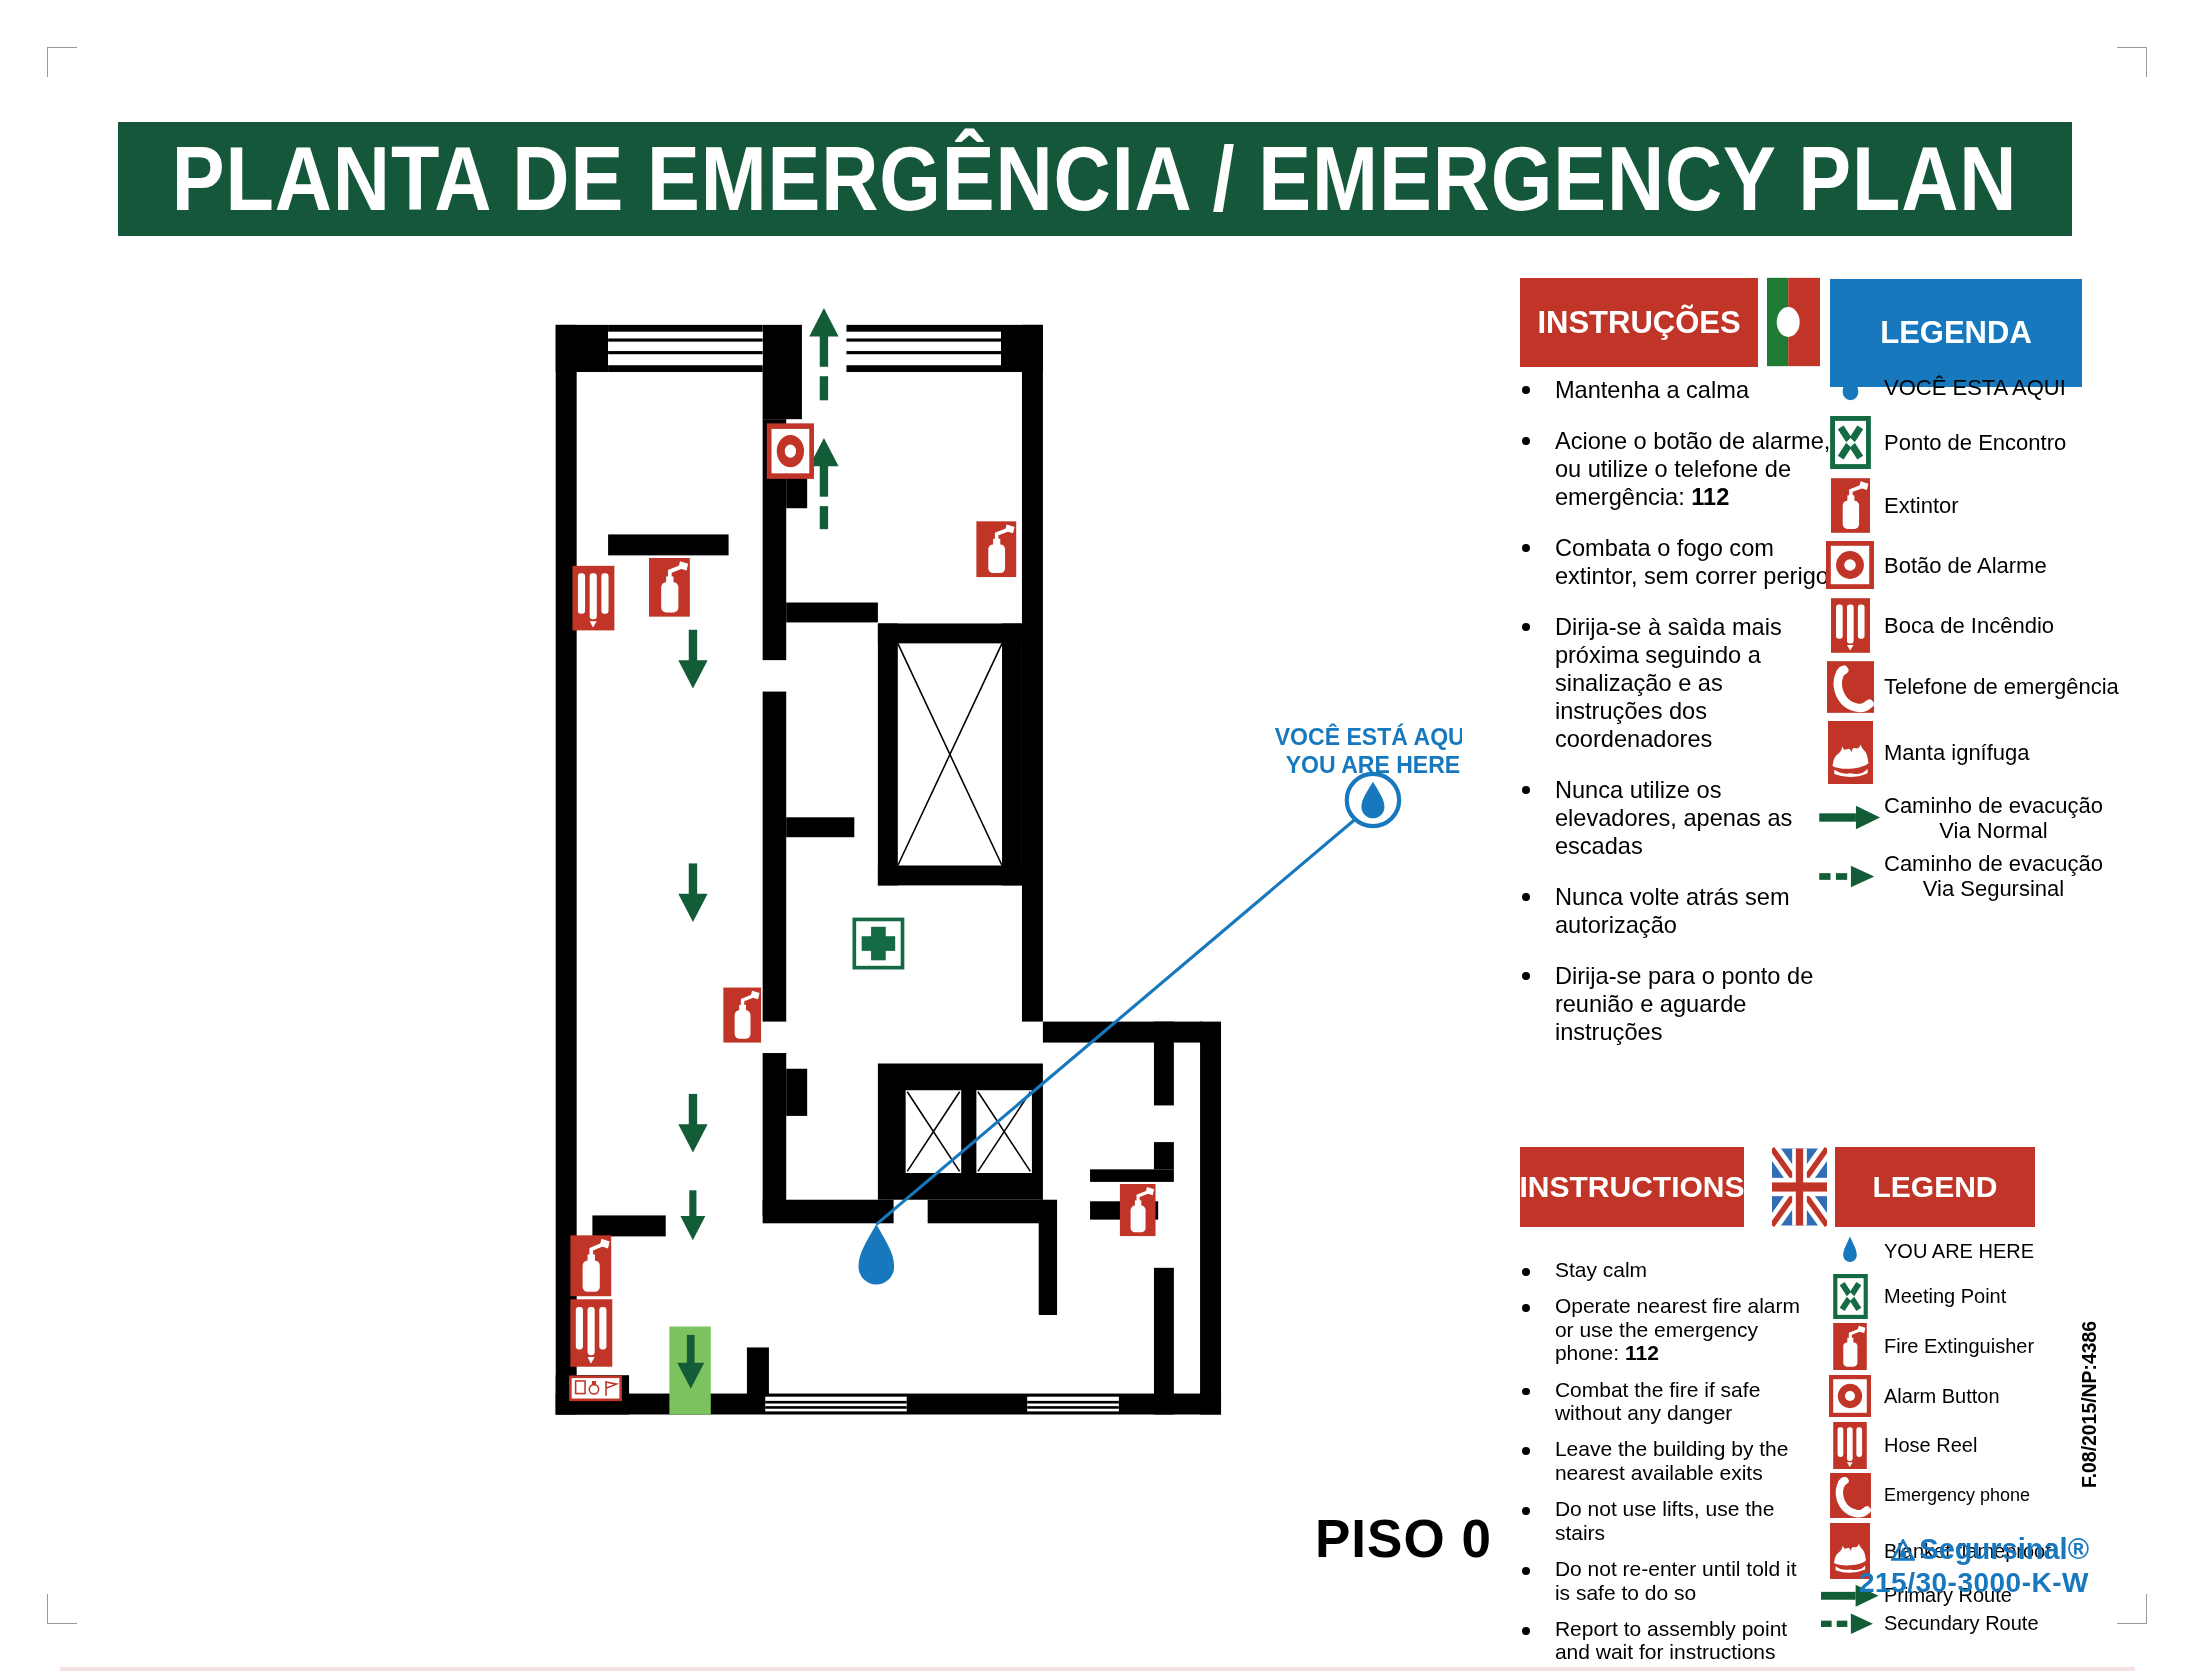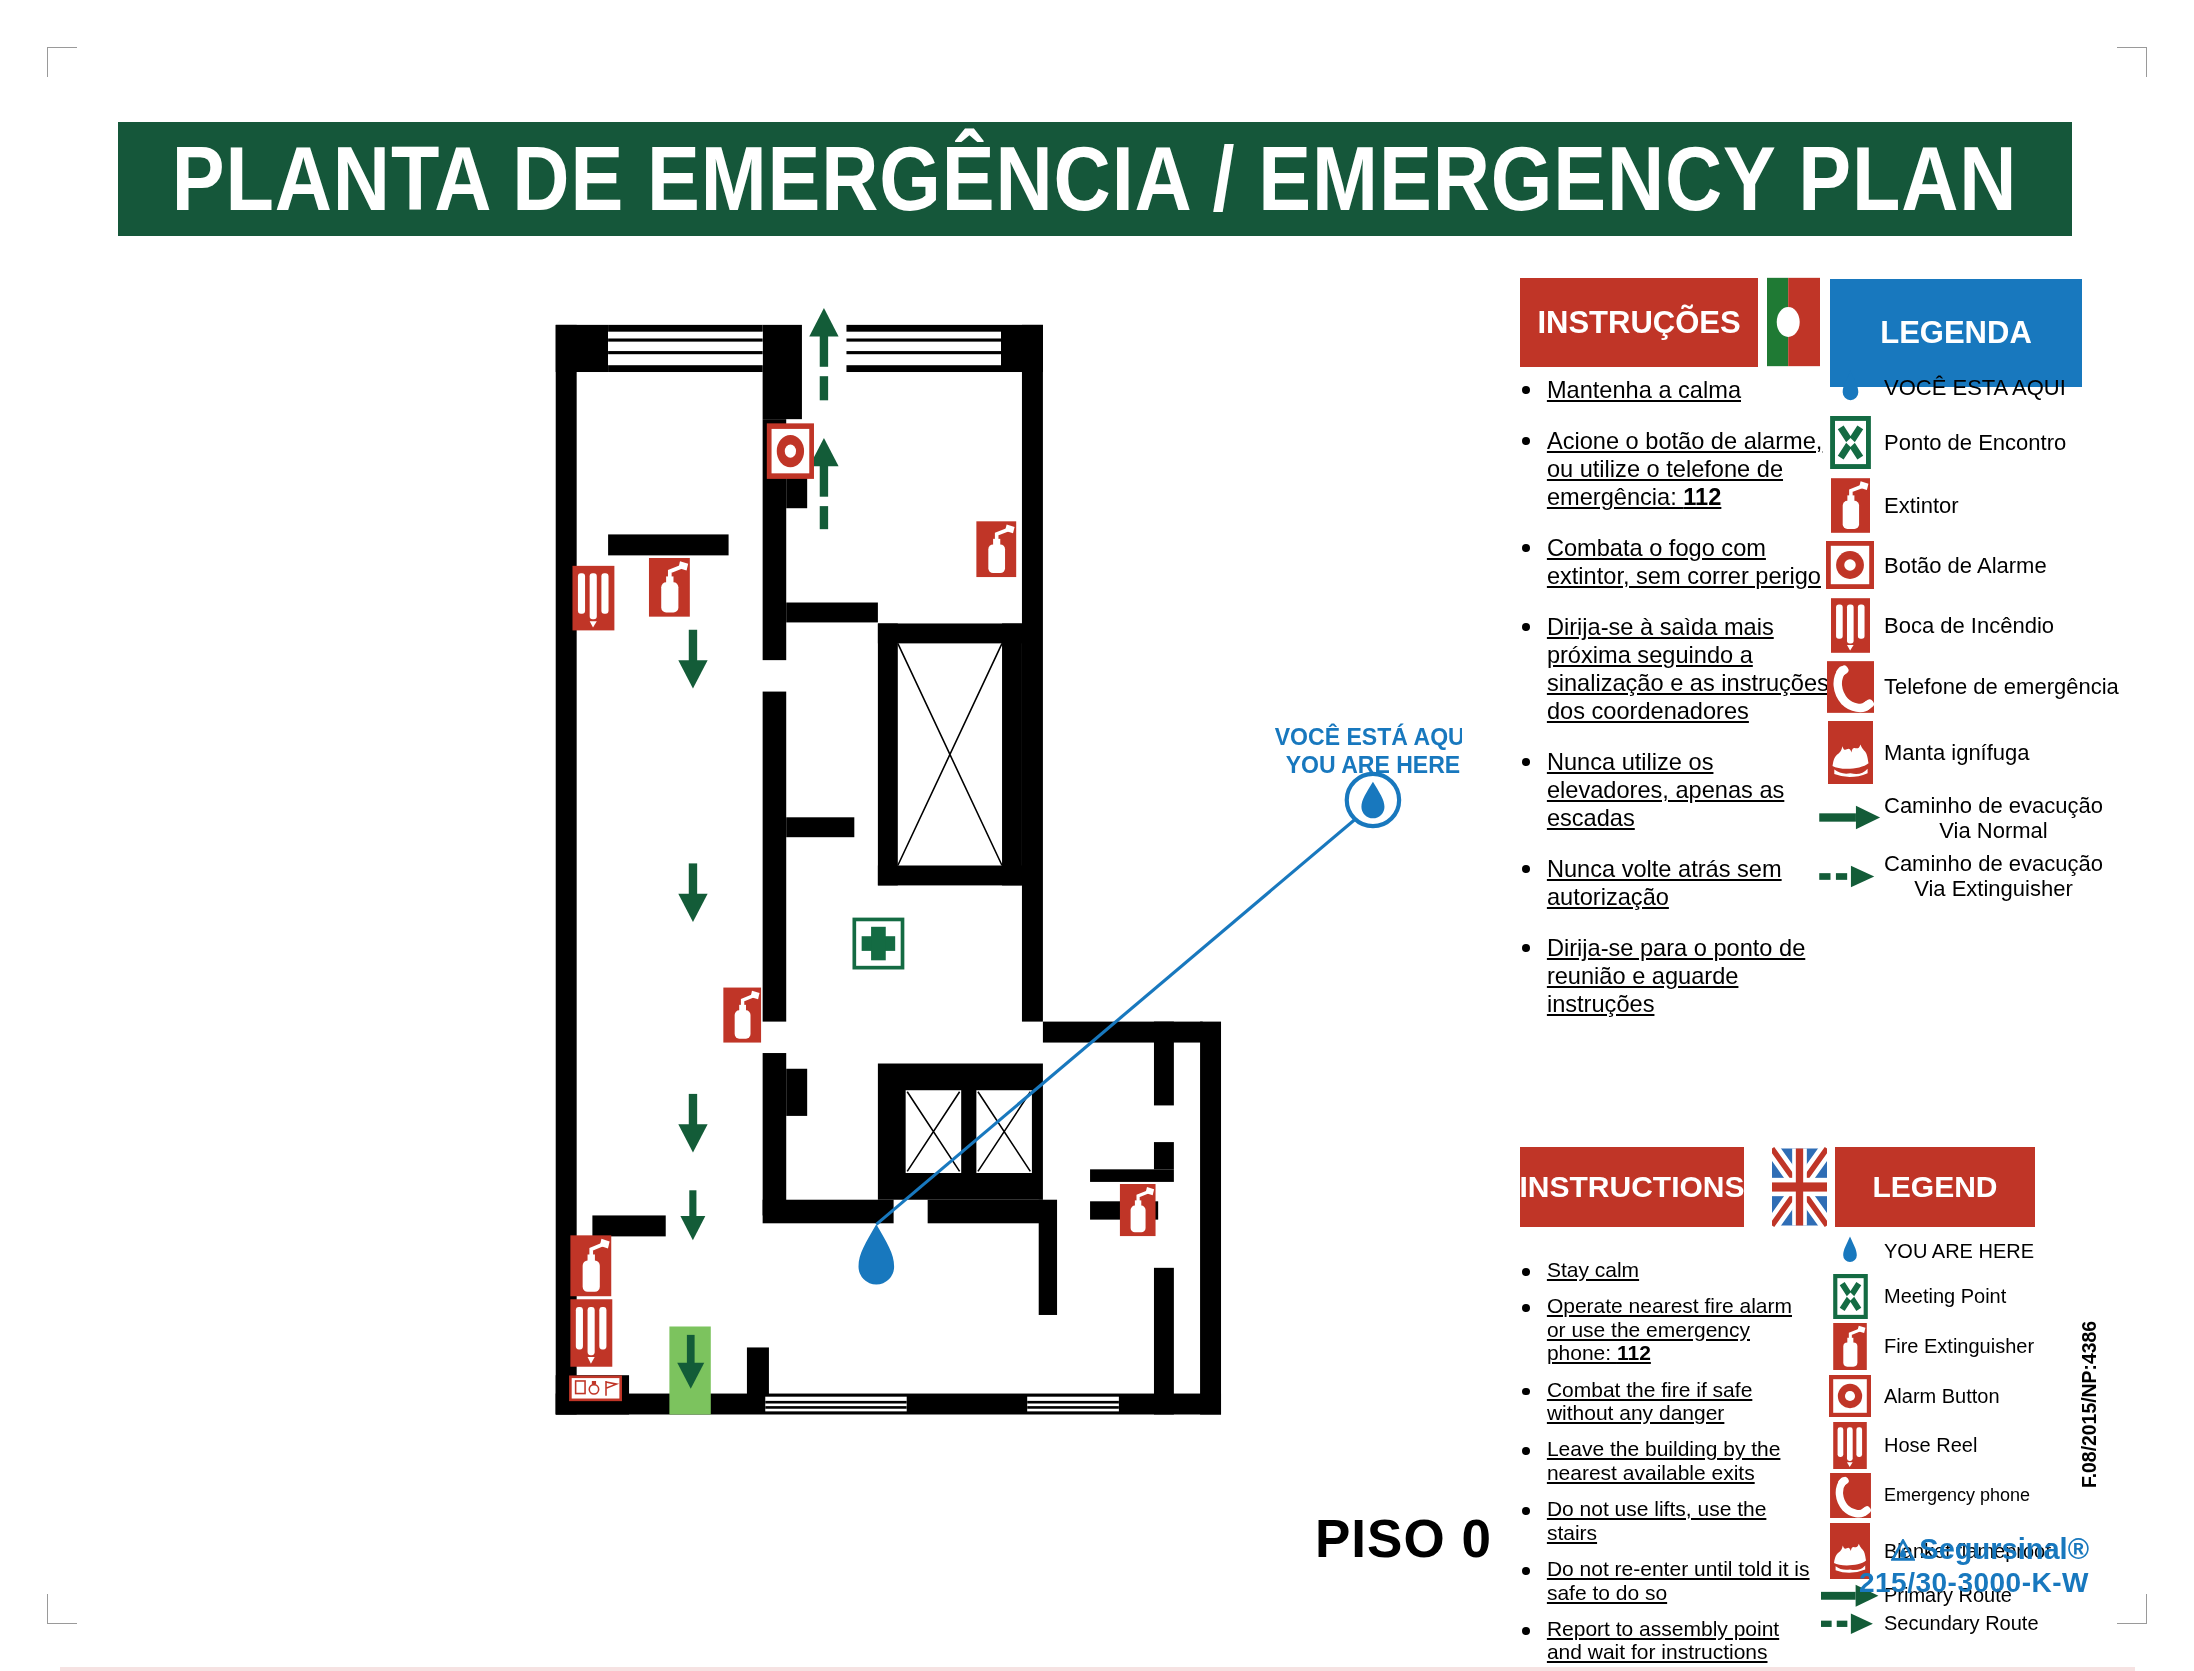--- a/index.html
+++ b/index.html
@@ -17,21 +17,21 @@
           display:flex;align-items:center;justify-content:center;}
   .banner span{color:#fff;font-weight:bold;font-size:90px;letter-spacing:1px;
                transform:scaleX(.88);white-space:nowrap;}
   
   .hdr{display:flex;align-items:center;justify-content:center;color:#fff;
        font-weight:bold;}
   .hdr.red{background:#C03527;}
   .hdr.blue{background:#1878BE;}
   
   .blist{display:flex;flex-direction:column;}
-  .blist .item{display:flex;gap:17px;text-decoration:underline;}
+  .blist .item{display:flex;gap:25px;}
   .blist .dot{width:7.9px;height:7.9px;border-radius:50%;background:#000;flex:none;margin-top:10px;}
   .blist p{margin:0;}
   .pt .item p{font-size:23.6px;line-height:28px;}
   .pt .item{margin-bottom:23px;}
   .en .item p{font-size:21px;line-height:23.6px;}
   .en .item{margin-bottom:12.6px;}
   
   .lrow{display:flex;align-items:center;}
   .lic{width:68px;display:flex;justify-content:center;align-items:center;flex:none;}
   .llab{font-size:22px;line-height:25px;}
@@ -368,21 +368,21 @@
         </svg>
       </span>
     <span class="llab"><span>Caminho de evacução</span><span class="l2">Via Normal</span></span>
     </div>
   <div class="lrow">
     <span class="lic">
         <svg width="63" height="25" viewBox="0 0 150 60">
           <use href="#g-arrow-dashed"></use>
         </svg>
       </span>
-    <span class="llab"><span>Caminho de evacução</span><span class="l2">Via Extinguisher</span></span>
+    <span class="llab"><span>Caminho de evacução</span><span class="l2">Via Segursinal</span></span>
     </div>
 </div>
 
 <div class="abs hdr red" style="left:1520px;top:1147px;width:224px;height:80px;font-size:30px;">
   <span>INSTRUCTIONS</span>
 </div>
 <svg class="abs" style="left:1772px;top:1145px;" width="55" height="84" viewBox="0 0 60 84">
   <rect width="60" height="84" fill="#2F6DB5"></rect>
   <path d="M0,0 L60,84 M60,0 L0,84" stroke="#fff" stroke-width="16"></path>
   <path d="M0,0 L60,84 M60,0 L0,84" stroke="#C03527" stroke-width="6"></path>

